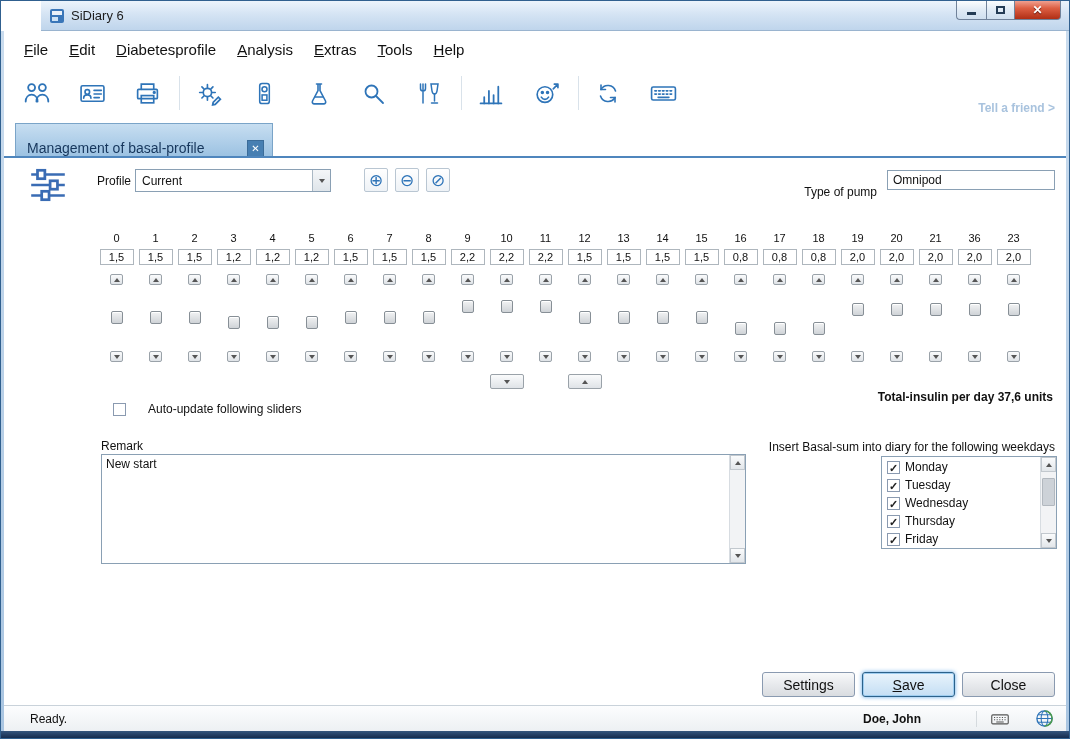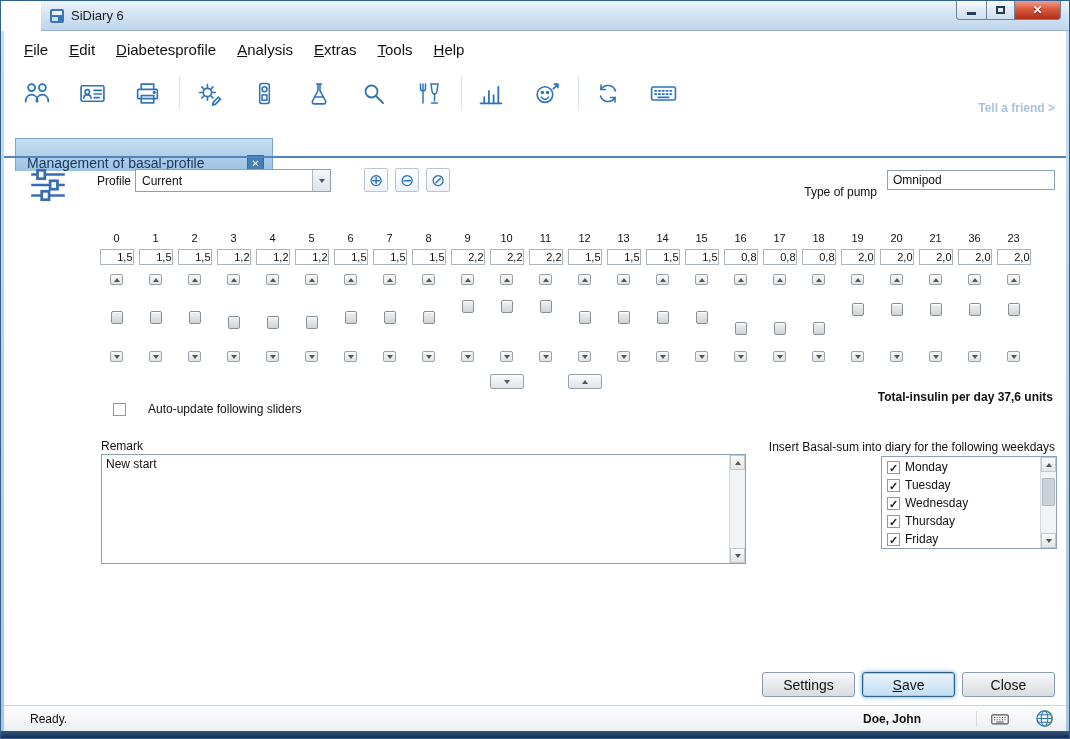--- a/index.html
+++ b/index.html
@@ -33,21 +33,21 @@
   .menu-item{cursor:default;}
   
   .toolbar{position:absolute;top:66px;left:3px;right:3px;height:52px;background:#fff;
     display:flex;align-items:center;padding-left:18px;}
   .tool{width:30px;height:34px;margin-right:25px;display:flex;align-items:center;justify-content:center;}
   .tool svg{display:block;}
   .tsep{width:1px;height:34px;background:#d9e2ea;margin:0 14px 0 -8px;}
   .tell{position:absolute;right:14px;top:100px;font-size:12px;font-weight:bold;color:#a9c3de;}
   
   .tabrow{position:absolute;top:122px;left:3px;right:3px;height:35px;background:#fff;}
-  .tab{position:absolute;left:11px;top:15px;width:258px;height:33px;
+  .tab{position:absolute;left:11px;top:0;width:258px;height:33px;
     background:linear-gradient(#c7def1,#9cc2e2);border:1px solid #7aa4c8;border-bottom:none;
     display:flex;align-items:center;padding:16px 8px 0 11px;font-size:14px;color:#16365c;}
   .tab-close{margin-left:auto;width:17px;height:17px;background:#477fb2;border:1px solid #3b6c99;
     color:#fff;font-size:10px;line-height:15px;text-align:center;}
   .tab-underline{position:absolute;left:0;right:0;top:33px;height:2px;background:#4f86bd;}
   
   .sliders-logo{position:absolute;left:26px;top:162px;}
   .profile-label{position:absolute;left:96px;top:173px;font-size:12px;}
   .combo{position:absolute;left:134px;top:168px;width:196px;height:23px;border:1px solid #8aa0b4;
     background:#fff;display:flex;align-items:stretch;justify-content:flex-end;}
@@ -60,21 +60,21 @@
     display:flex;align-items:center;justify-content:center;}
   .pump-label{position:absolute;right:192px;top:174px;font-size:12px;font-weight:bold;margin-top:10px;}
   .pump-field{position:absolute;right:14px;top:169px;width:168px;height:20px;border:1px solid #8aa0b4;
     background:#fff;font-size:12px;display:flex;align-items:center;padding-left:5px;}
   
   .basal{position:absolute;left:96px;top:231px;width:936px;}
   .brow{display:grid;grid-template-columns:repeat(24,39px);}
   .hour-cell{font-size:11px;text-align:center;height:15px;}
   .cell{display:flex;align-items:flex-start;justify-content:center;}
   .value-box{width:34px;height:16px;border:1px solid #aeb6bd;background:#fff;font-size:11px;
-    text-align:right;line-height:15px;}
+    text-align:center;line-height:15px;}
   .row-values{margin-top:2px;}
   .row-up{margin-top:9px;height:11px;}
   .spin-btn{width:13px;height:11px;border:1px solid #9aa2a9;border-radius:2px;
     background:linear-gradient(#fafbfc,#dfe3e7);display:flex;align-items:center;justify-content:center;}
   .row-track{height:66px;}
   .track-cell{position:relative;}
   .thumb{position:absolute;left:50%;margin-left:-6px;width:12px;height:13px;
     border:1px solid #878f96;border-radius:2px;background:linear-gradient(#f2f3f4,#cfd3d7);
     box-shadow:inset 0 1px 0 #fff;}
   .row-down{height:11px;}

